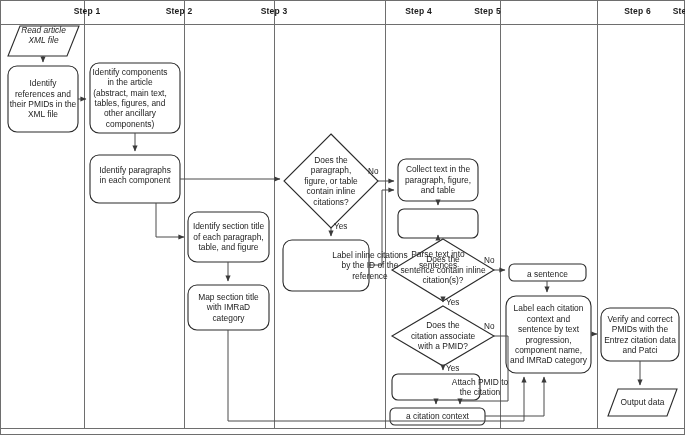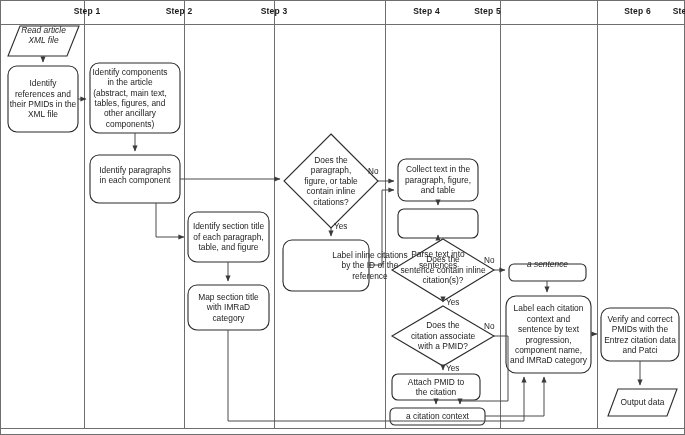--- a/index.html
+++ b/index.html
@@ -95,21 +95,21 @@
       <path d="M485,416 L544,416 L544,377"></path>
       <path d="M228,330 L228,421 L524,421 L524,377"></path>
       <path d="M591,334 L597,334"></path>
       <path d="M640,361 L640,385"></path>
     </g>
   </svg>
 
   <div class="lane-title" style="left:0px;width:84px;">Step 1</div>
   <div class="lane-title" style="left:84px;width:100px;">Step 2</div>
   <div class="lane-title" style="left:184px;width:90px;">Step 3</div>
-  <div class="lane-title" style="left:282px;width:111px;padding-left:44px;">Step 4</div>
+  <div class="lane-title" style="left:274px;width:111px;padding-left:44px;">Step 4</div>
   <div class="lane-title" style="left:385px;width:115px;">Step 5</div>
   <div class="lane-title" style="left:504px;width:97px;padding-left:40px;">Step 6</div>
   <div class="lane-title" style="left:597px;width:88px;">Step 7</div>
 
   <div class="node-label" style="left:8px;top:26px;width:71px;height:18px;font-style:italic;">Read article
 XML file</div>
   <div class="node-label" style="left:8px;top:66px;width:70px;height:66px;">Identify
 references and
 their PMIDs in the
 XML file</div>
@@ -139,24 +139,24 @@
 paragraph, figure,
 and table</div>
   <div class="node-label" style="left:398px;top:209px;width:80px;height:29px;margin-top:36px;">Parse text into
 sentences</div>
   <div class="node-label" style="left:388px;top:241px;width:110px;height:58px;">Does the
 sentence contain inline
 citation(s)?</div>
   <div class="node-label" style="left:390px;top:307px;width:106px;height:58px;">Does the
 citation associate
 with a PMID?</div>
-  <div class="node-label" style="left:392px;top:374px;width:88px;height:26px;">Attach PMID to
+  <div class="node-label" style="left:392px;top:374px;width:88px;height:26px;padding-left:44px;">Attach PMID to
 the citation</div>
   <div class="node-label" style="left:390px;top:408px;width:95px;height:17px;">a citation context</div>
-  <div class="node-label" style="left:509px;top:256px;width:77px;height:17px;font-style:italic;">a sentence</div>
+  <div class="node-label" style="left:509px;top:266px;width:77px;height:17px;">a sentence</div>
   <div class="node-label" style="left:504px;top:296px;width:89px;height:77px;">Label each citation
 context and
 sentence by text
 progression,
 component name,
 and IMRaD category</div>
   <div class="node-label" style="left:600px;top:308px;width:80px;height:53px;">Verify and correct
 PMIDs with the
 Entrez citation data
 and Patci</div>

